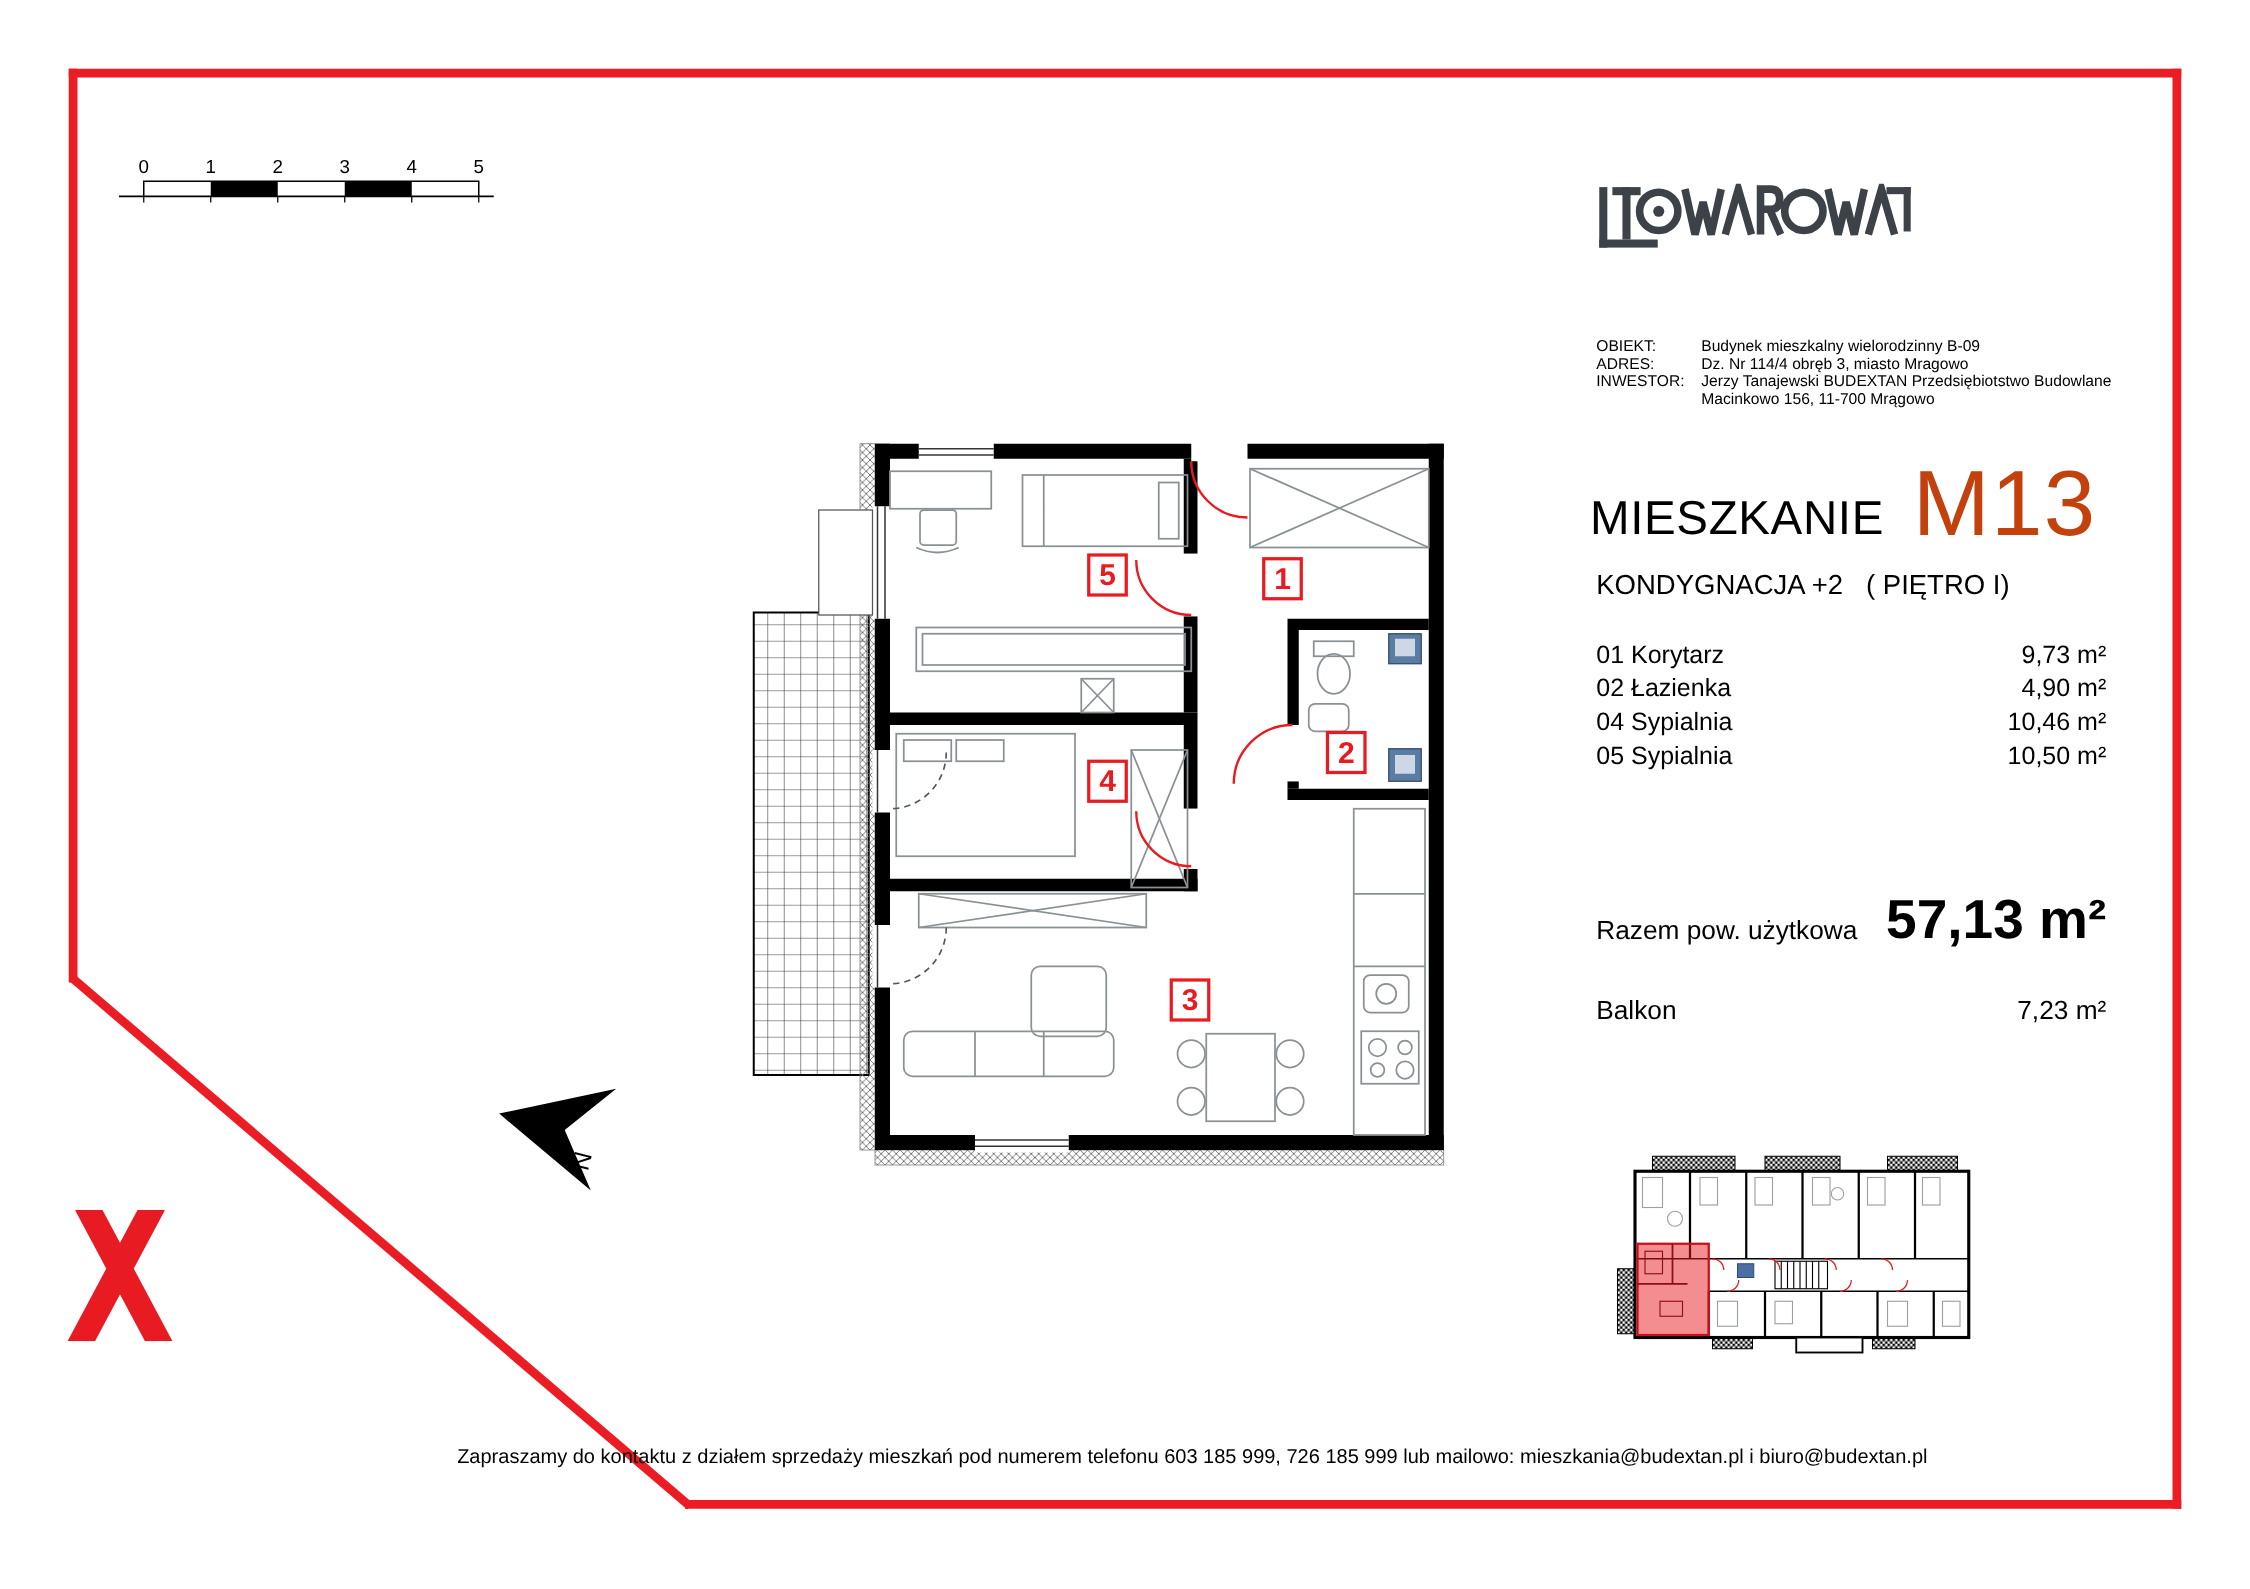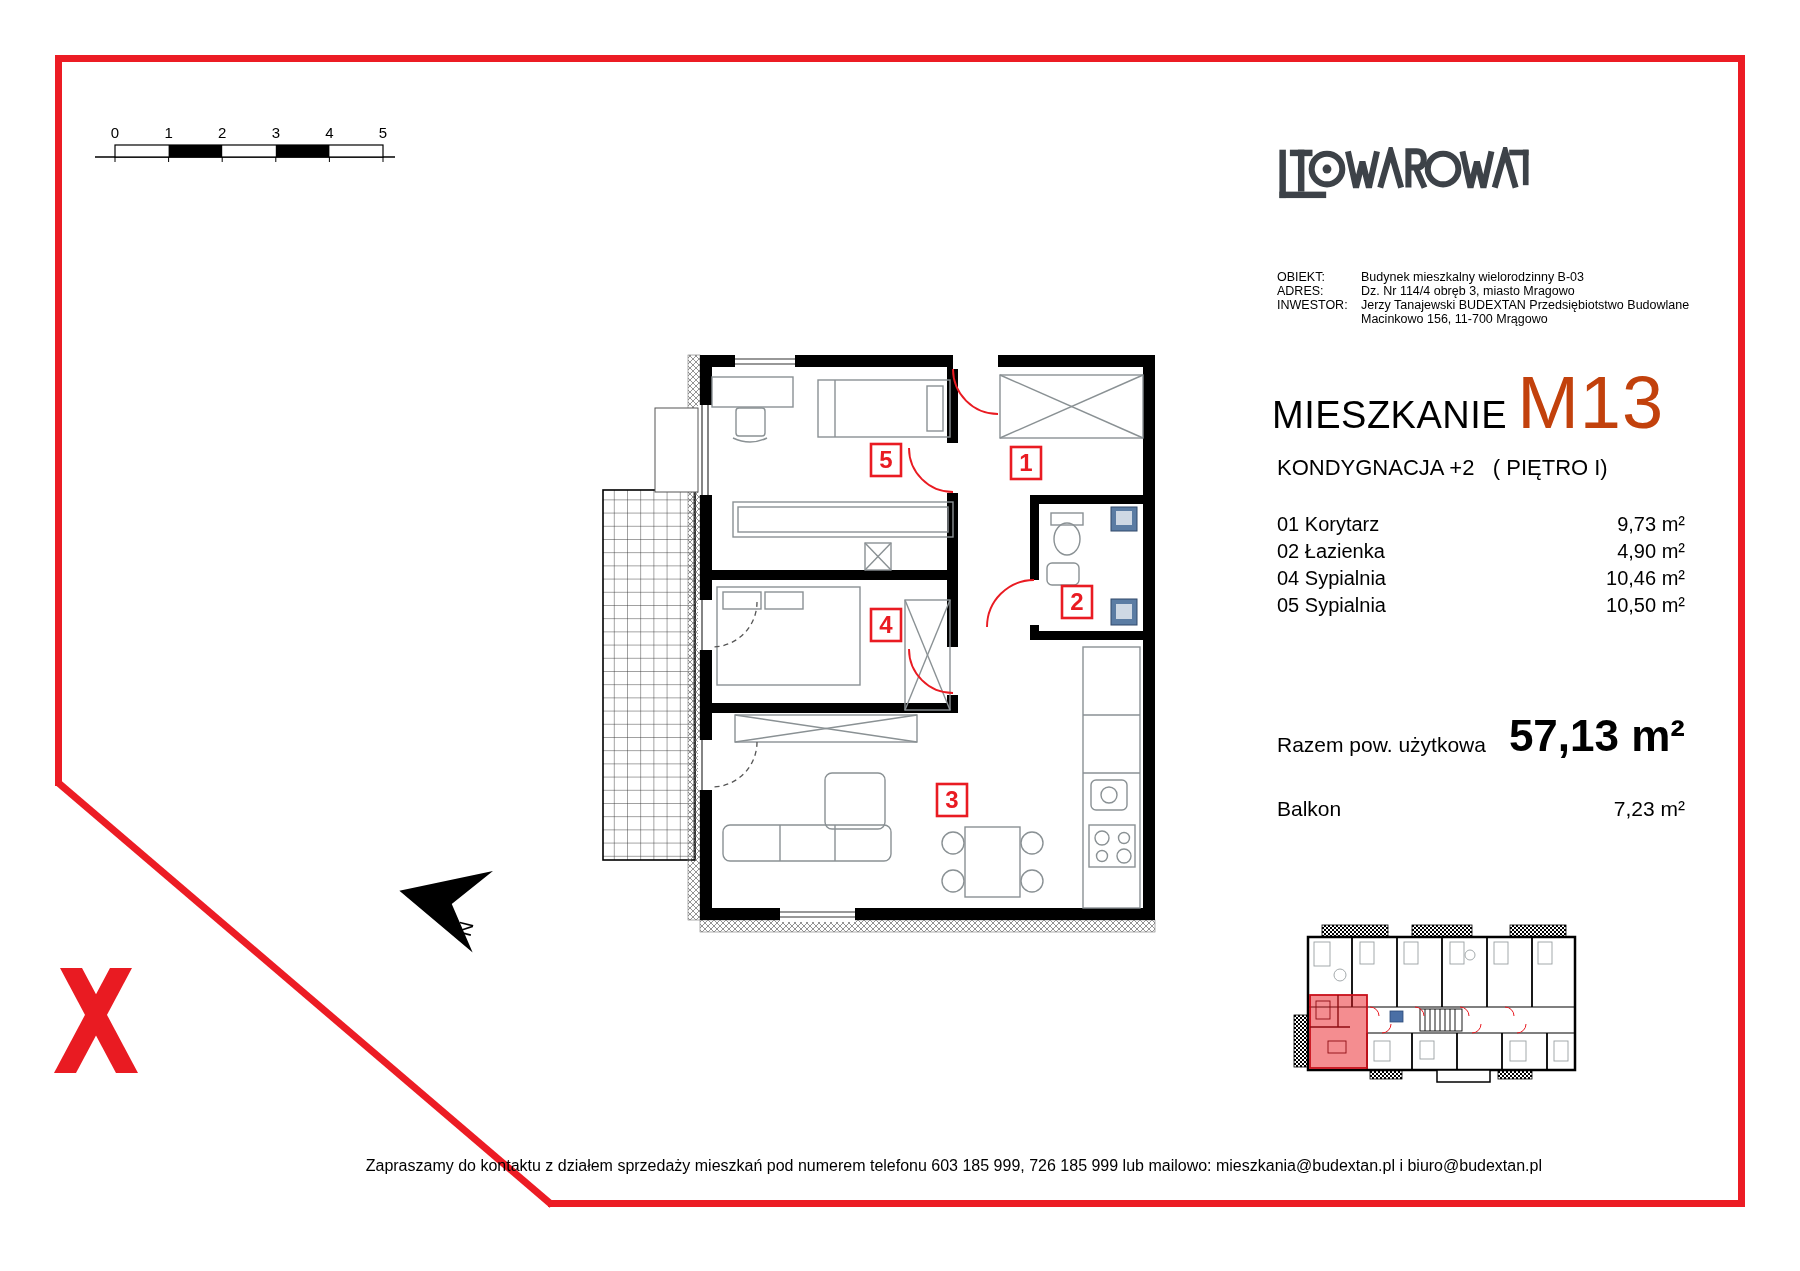--- a/index.html
+++ b/index.html
@@ -7,21 +7,21 @@
     width:1800px;height:1271px;position:relative;background:#ffffff;
     font-family:"Liberation Sans","DejaVu Sans",sans-serif;color:#000;
     overflow:hidden;
   }
   .abs{position:absolute;}
   
   .frame-svg{left:0;top:0;width:1800px;height:1271px;pointer-events:none;}
   
   .info-block{left:1277px;top:270px;width:460px;font-size:12.5px;line-height:14px;}
   .info-row{display:grid;grid-template-columns:84px auto;}
-  .title-row{left:1272px;top:350px;height:84px;display:flex;align-items:flex-end;gap:10px;}
+  .title-row{left:1272px;top:350px;height:84px;display:flex;align-items:flex-end;gap:23px;}
   .title-main{font-size:38px;line-height:1;letter-spacing:0.5px;}
   .title-num{font-size:74px;line-height:0.84;color:#c2410c;letter-spacing:1px;}
   .floor-line{left:1277px;top:455px;font-size:22px;white-space:pre;}
   .rooms{left:1277px;top:511px;width:408px;font-size:20px;}
   .room-row{display:flex;justify-content:space-between;line-height:27px;}
   .total-row{left:1277px;top:704px;width:408px;display:flex;justify-content:space-between;align-items:flex-end;height:52px;}
   .total-label{font-size:21px;line-height:1.05;}
   .total-value{font-size:44px;font-weight:bold;line-height:0.9;}
   .balkon-row{left:1277px;top:797px;width:408px;display:flex;justify-content:space-between;font-size:21px;}
   
@@ -84,21 +84,21 @@
     <polyline points="128,50 141,5 154,50"></polyline>
     <path d="M163,50 V5 H173 Q182,5 182,15 Q182,25 173,25 H163 M172,25 L183,50"></path>
     <polyline points="230,5 240,50 248,18 256,50 266,5"></polyline>
     <polyline points="270,50 283,5 296,50"></polyline>
   </g>
 </svg>
 
 <div class="abs info-block">
   <div class="info-row">
     <span>OBIEKT:</span>
-    <span>Budynek mieszkalny wielorodzinny B-03</span>
+    <span>Budynek mieszkalny wielorodzinny B-09</span>
   </div>
   <div class="info-row">
     <span>ADRES:</span>
     <span>Dz. Nr 114/4 obręb 3, miasto Mragowo</span>
   </div>
   <div class="info-row">
     <span>INWESTOR:</span>
     <span>Jerzy Tanajewski BUDEXTAN Przedsiębiotstwo Budowlane</span>
   </div>
   <div class="info-row">

